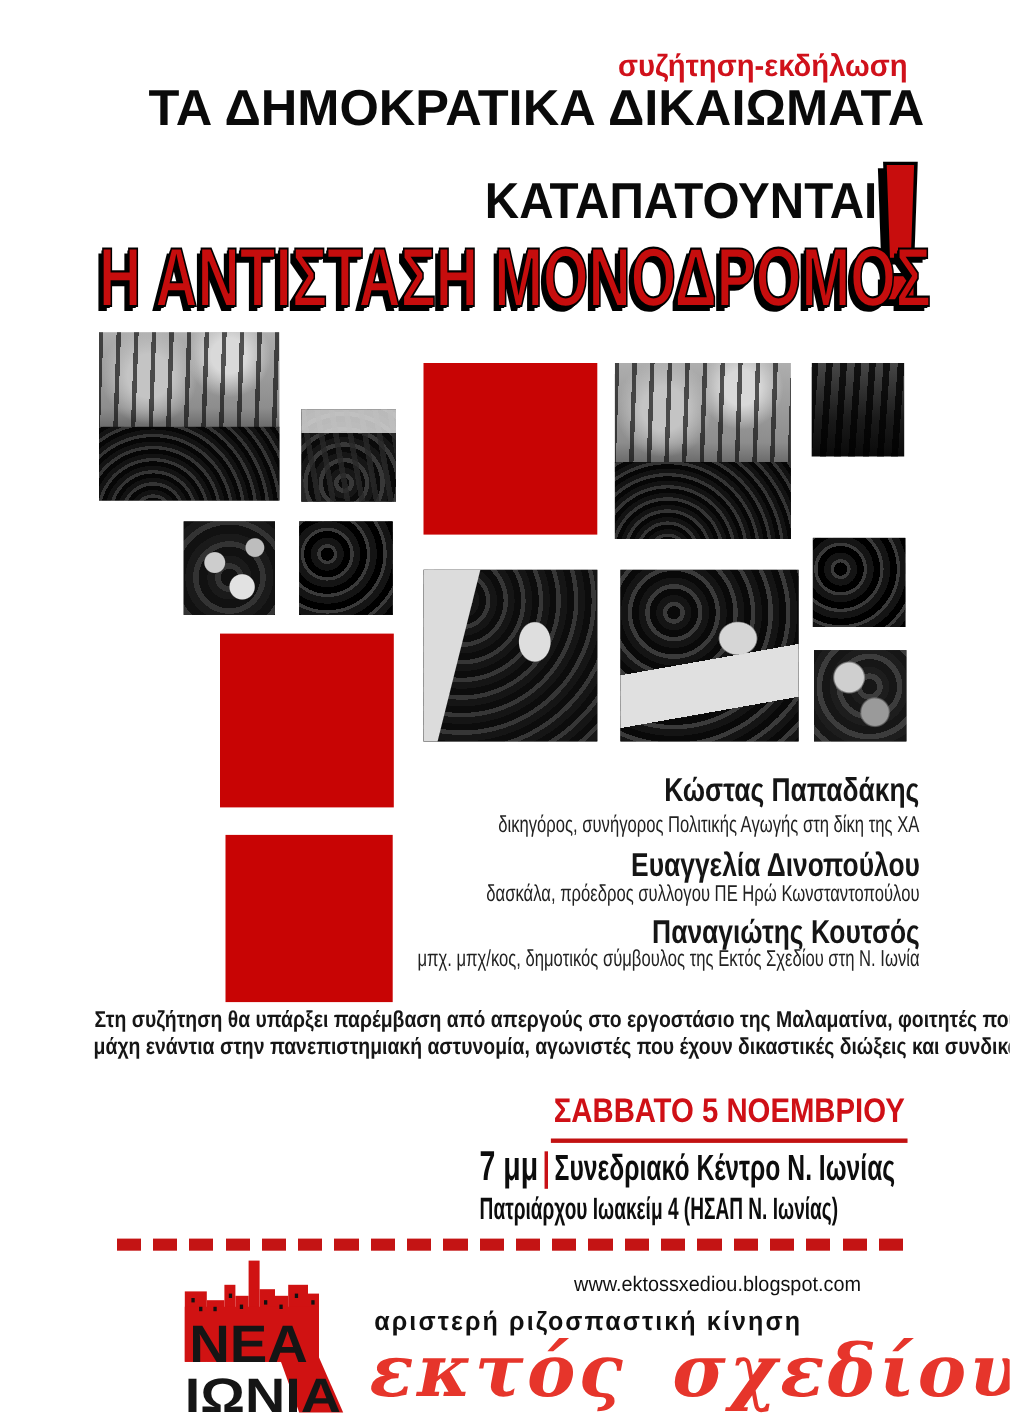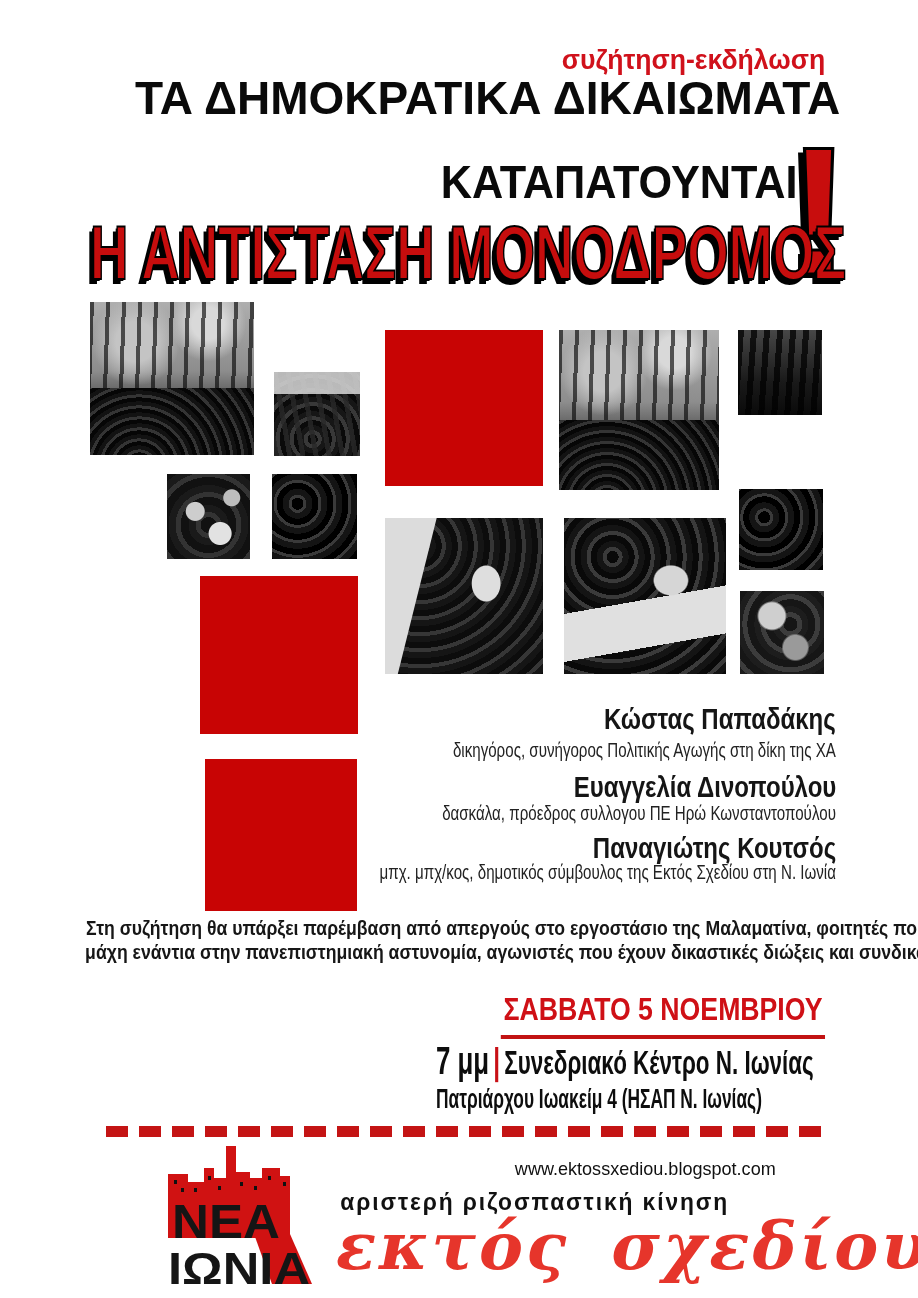--- a/index.html
+++ b/index.html
@@ -128,21 +128,21 @@
     left:436px;top:1081px;font-size:28px;font-weight:bold;color:#0d0d0d;
     transform:scaleX(.62);transform-origin:left top;white-space:nowrap;
   }
 
   
   .dashes{
     left:106px;top:1124px;width:719px;height:11px;
     background:repeating-linear-gradient(90deg,#c41414 0 22px,transparent 22px 33px);
   }
   .logo{left:162px;top:1140px;}
-  .url{left:500px;top:1156px;width:290px;text-align:center;}
+  .url{left:500px;top:1156px;width:290px;text-align:right;}
   .url > span{display:inline-block;font-size:19px;color:#111;transform:scaleX(.95);transform-origin:center top;white-space:nowrap;}
   .movement{left:330px;top:1186px;width:446px;}
   .movement > span{
     display:inline-block;font-size:24px;font-weight:bold;color:#111;letter-spacing:2px;
     transform:scaleX(.95);transform-origin:center top;white-space:nowrap;
   }
   .script{
     left:336px;top:1204px;font-size:66px;line-height:80px;font-weight:bold;font-style:italic;
     font-family:"DejaVu Serif",cursive;color:#e6352b;letter-spacing:3px;word-spacing:16px;white-space:nowrap;
   }

